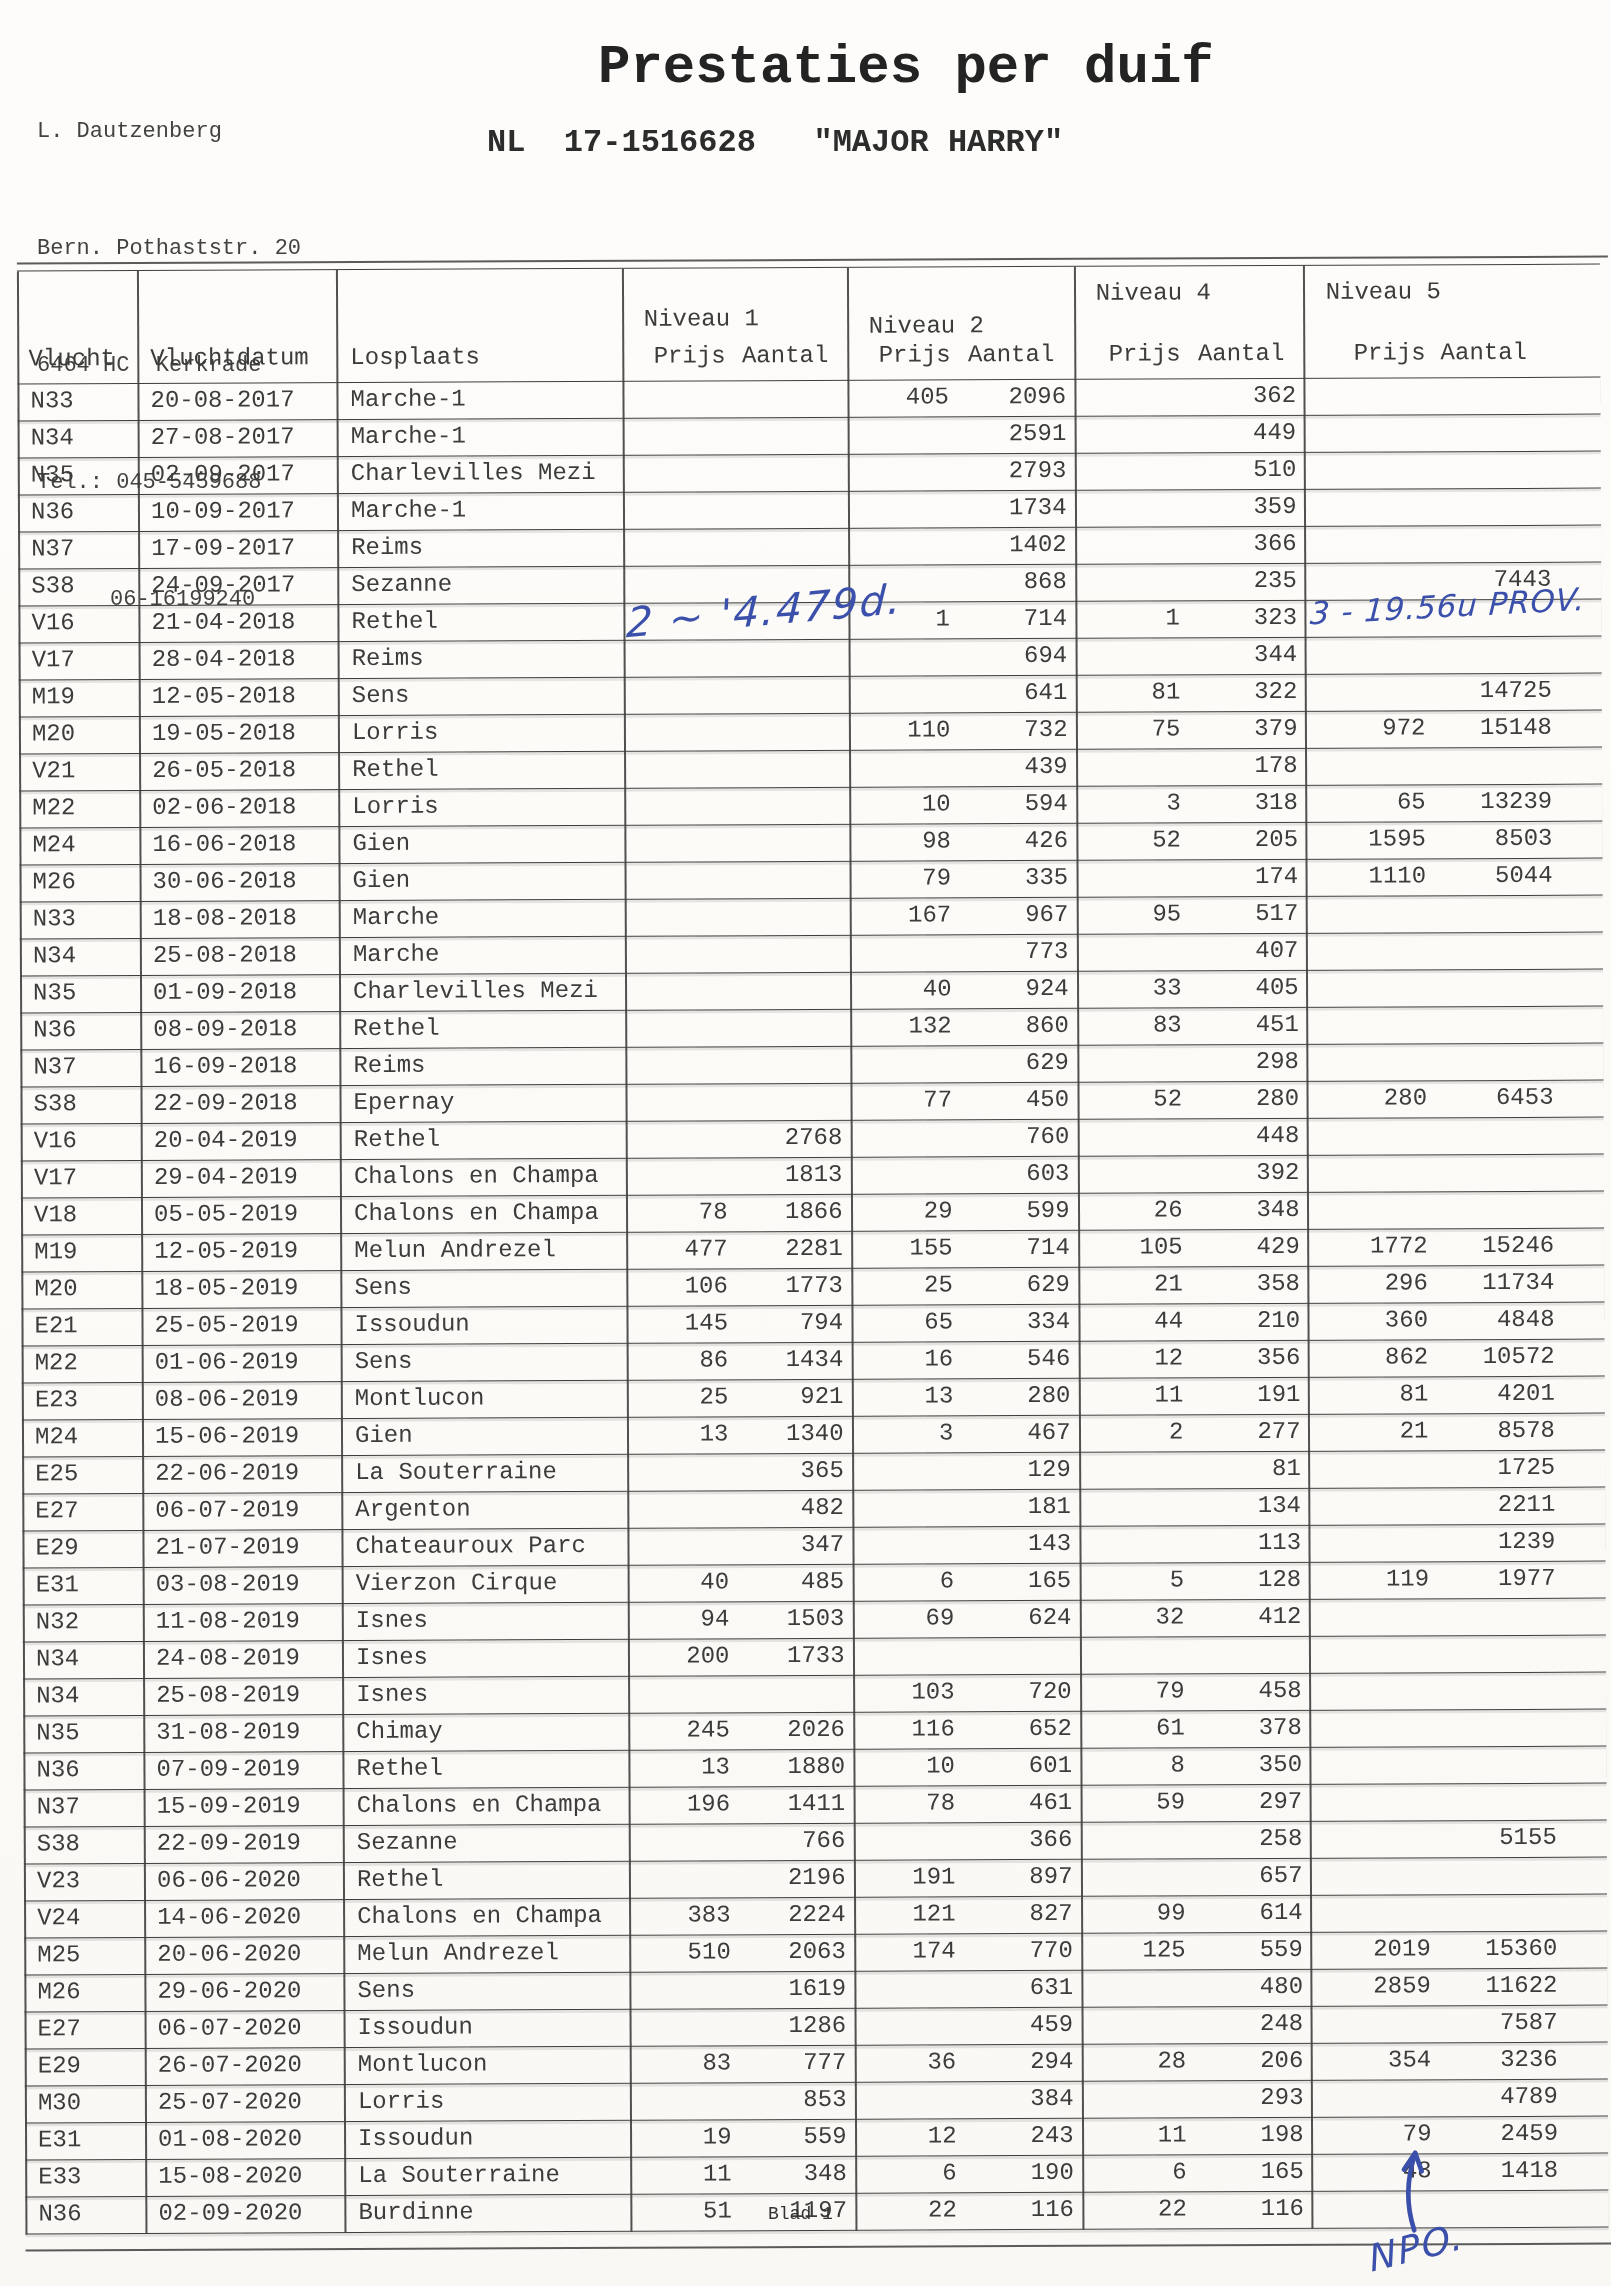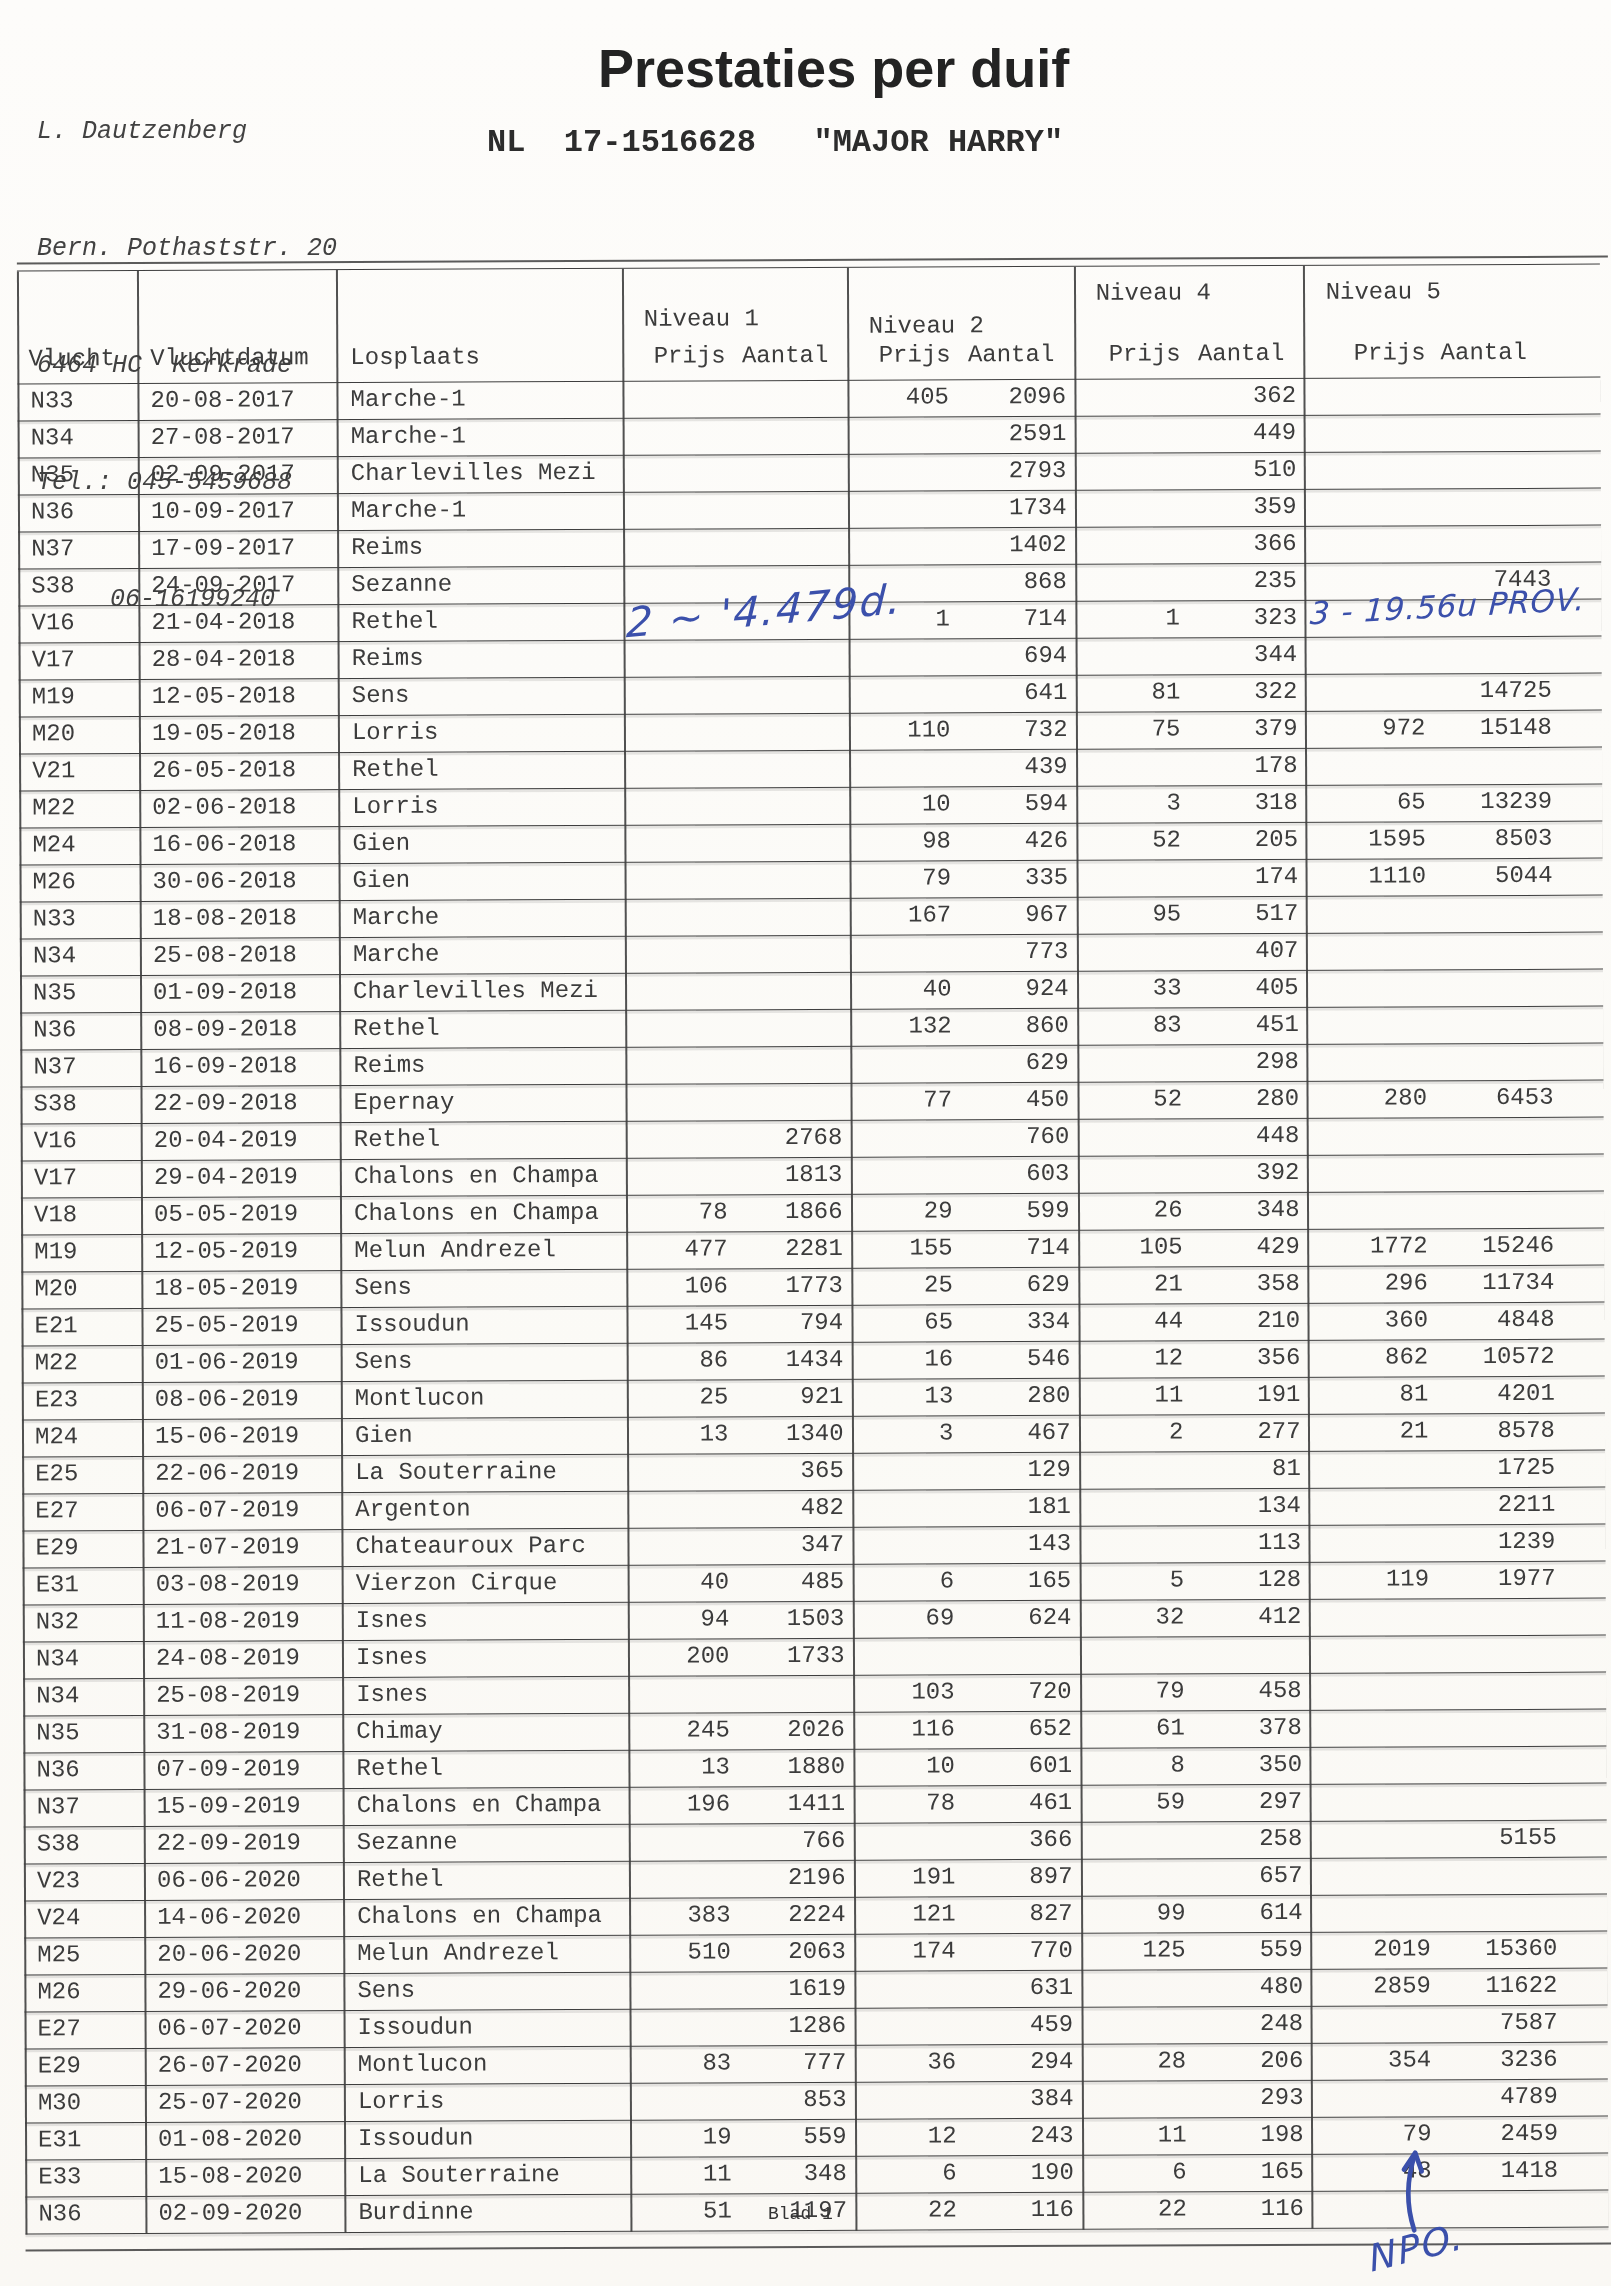--- a/index.html
+++ b/index.html
@@ -15,29 +15,28 @@
     width:1611px;height:2286px;
     margin:0 auto;
     background:linear-gradient(180deg,#fdfcfa 0%,#fbfaf6 60%,#faf8f4 100%);
     overflow:hidden;
     font-family:"Liberation Mono","DejaVu Sans Mono",monospace;
     color:var(--ink);
   }
   
   .letterhead{
     position:absolute;left:37px;top:34px;
-    font-size:25px;line-height:39px;white-space:pre;
+    font-size:22px;line-height:39px;white-space:pre;
     color:#424242;
-    font-style:italic;
   }
   .lh-indent{padding-left:73px;}
   
   .title{
     position:absolute;left:598px;top:37px;margin:0;
-    font-family:Liberation Sans, sans-serif;
+    font-family:Liberation Mono, monospace;
     font-weight:bold;font-size:54px;letter-spacing:0px;color:#232323;
   }
   .ring{
     position:absolute;left:487px;top:124px;
     font-size:32px;font-weight:bold;white-space:pre;color:#2c2c2c;
   }
   
   .tablewrap{
     position:absolute;left:20.6px;top:267px;width:1583px;
     transform:rotate(-0.25deg);transform-origin:792px 937px;

